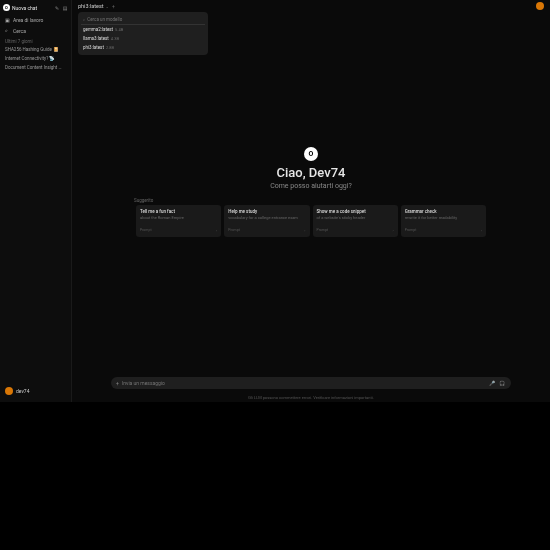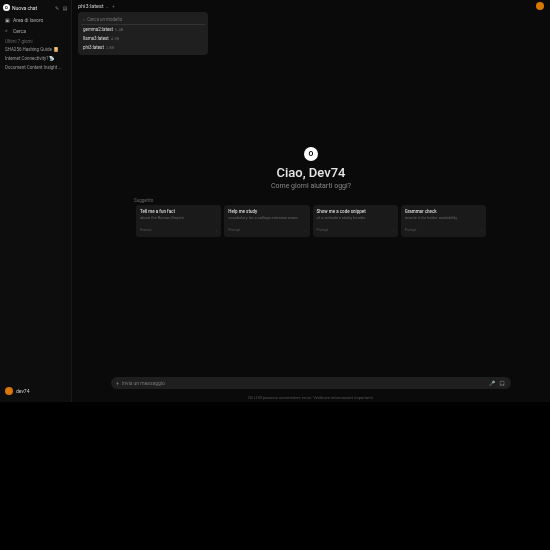--- a/index.html
+++ b/index.html
@@ -108,21 +108,21 @@
       </div>
       <div class="dd-item">
         <span class="dd-name">phi3:latest</span>
         <span class="dd-size">2.8B</span>
       </div>
     </div>
 
     <div class="center">
       <div class="center-logo">O</div>
       <div class="greeting">Ciao, Dev74</div>
-      <div class="subtitle">Come giorni aiutarti oggi?</div>
+      <div class="subtitle">Come posso aiutarti oggi?</div>
       <div class="sugg-label">Suggerito</div>
       <div class="cards">
         <div class="card">
           <div class="card-title">Tell me a fun fact</div>
           <div class="card-sub">about the Roman Empire</div>
           <div class="card-foot">
               <span class="card-tag">Prompt</span>
               <span class="card-arrow">›</span>
             </div>
         </div>

